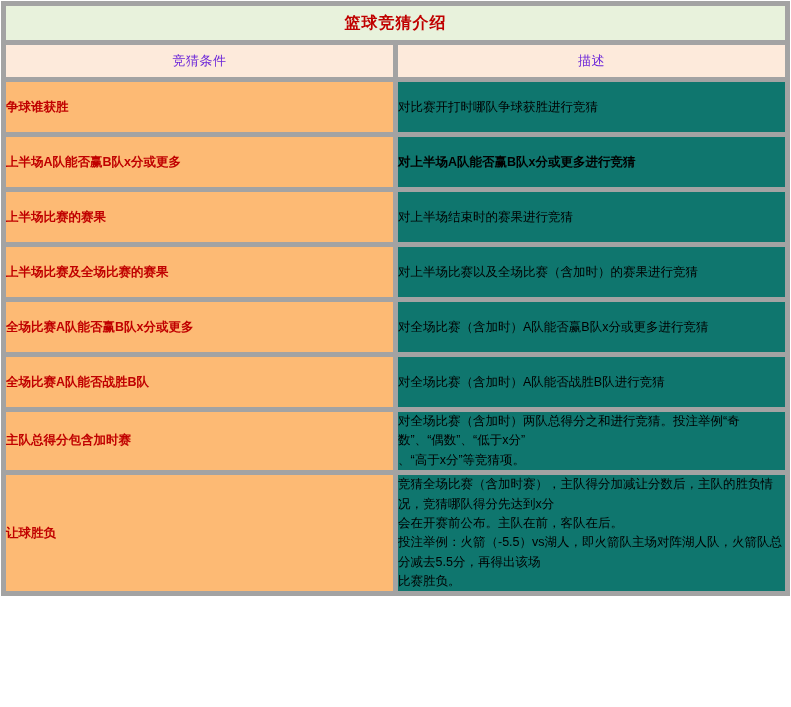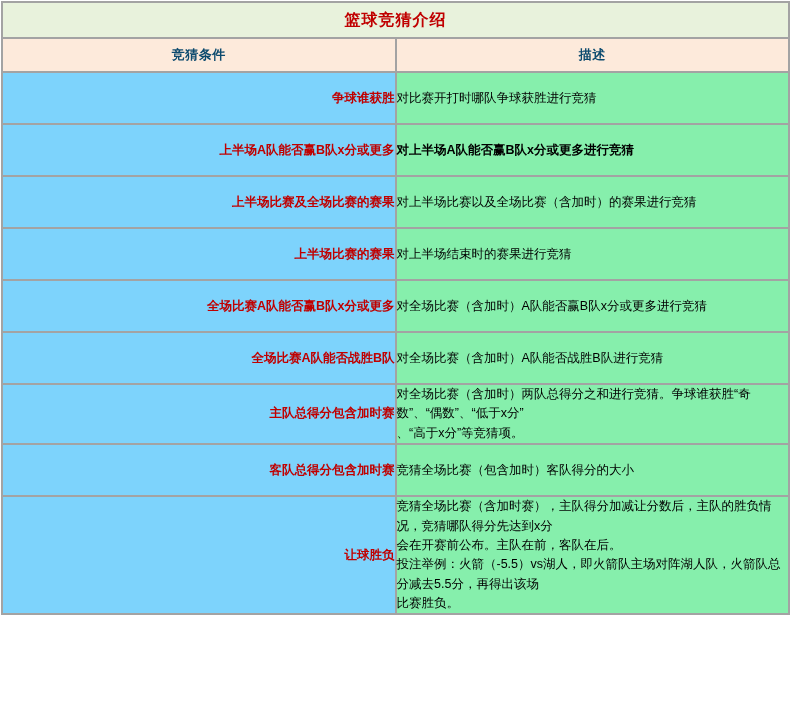--- a/index.html
+++ b/index.html
@@ -18,54 +18,54 @@
     height: 707px;
     box-sizing: border-box;
   }
   table.guide {
     border-collapse: collapse;
     width: 789px;
     margin: 1px 1px 0 1px;
     table-layout: fixed;
   }
   table.guide td, table.guide th {
-    border: 2px solid #a3a3a3;
+    border: 5px solid #a3a3a3;
     padding: 0;
     vertical-align: middle;
   }
   .title-cell {
     background: #e8f2dc;
     text-align: center;
     font-weight: bold;
     font-size: 16px;
     color: #c00000;
     height: 34px;
     letter-spacing: 1px;
   }
   .head-cell {
     background: #fdeadb;
     text-align: center;
-    font-weight: bold;
+    font-weight: normal;
     font-size: 13px;
-    color: #0c4a6e;
+    color: #6d28d9;
     height: 32px;
     letter-spacing: 0.5px;
   }
   .cond-cell {
     width: 227px;
-    background: #7dd3fc;
-    text-align: right;
+    background: #fdba74;
+    text-align: left;
     font-weight: bold;
     font-size: 12.5px;
     color: #c00000;
     padding: 6px 4px;
     line-height: 1.35;
   }
   .desc-cell {
-    background: #86efac;
+    background: #0f766e;
     text-align: left;
     font-size: 12.5px;
     color: #000000;
     padding: 8px 8px 8px 7px;
     line-height: 1.5;
   }
   .desc-cell p {
     margin: 0;
   }
   .r-tall .cond-cell, .r-tall .desc-cell {
@@ -95,63 +95,56 @@
 
 
       <tr>
         <td class="cond-cell">上半场A队能否赢B队x分或更多</td>
         <td class="desc-cell" style="height:50px;font-weight:bold;">
           <p>对上半场A队能否赢B队x分或更多进行竞猜</p>
         </td>
       </tr>
 
       <tr>
-        <td class="cond-cell">上半场比赛及全场比赛的赛果</td>
+        <td class="cond-cell">上半场比赛的赛果</td>
         <td class="desc-cell" style="height:50px;">
-          <p>对上半场比赛以及全场比赛（含加时）的赛果进行竞猜</p>
+          <p>对上半场结束时的赛果进行竞猜</p>
         </td>
       </tr>
 
       <tr>
-        <td class="cond-cell">上半场比赛的赛果</td>
+        <td class="cond-cell">上半场比赛及全场比赛的赛果</td>
         <td class="desc-cell" style="height:50px;">
-          <p>对上半场结束时的赛果进行竞猜</p>
+          <p>对上半场比赛以及全场比赛（含加时）的赛果进行竞猜</p>
         </td>
       </tr>
 
       <tr>
         <td class="cond-cell">全场比赛A队能否赢B队x分或更多</td>
         <td class="desc-cell" style="height:50px;">
           <p>对全场比赛（含加时）A队能否赢B队x分或更多进行竞猜</p>
         </td>
       </tr>
 
       <tr>
         <td class="cond-cell">全场比赛A队能否战胜B队</td>
         <td class="desc-cell" style="height:50px;">
           <p>对全场比赛（含加时）A队能否战胜B队进行竞猜</p>
         </td>
       </tr>
 
       <tr class="r-tall">
         <td class="cond-cell">主队总得分包含加时赛</td>
         <td class="desc-cell" style="height:54px;">
-          <p>对全场比赛（含加时）两队总得分之和进行竞猜。争球谁获胜“奇数”、“偶数”、“低于x分”</p>
+          <p>对全场比赛（含加时）两队总得分之和进行竞猜。投注举例“奇数”、“偶数”、“低于x分”</p>
           <p>、“高于x分”等竞猜项。</p>
         </td>
       </tr>
 
 
-      <tr>
-
-        <td class="cond-cell">客队总得分包含加时赛</td>
-        <td class="desc-cell" style="height:50px;">
-          <p>竞猜全场比赛（包含加时）客队得分的大小</p>
-        </td>
-      </tr>
 
       <tr class="r-tall">
         <td class="cond-cell">让球胜负</td>
         <td class="desc-cell" style="height:80px;">
           <p>竞猜全场比赛（含加时赛），主队得分加减让分数后，主队的胜负情况，竞猜哪队得分先达到x分</p>
           <p>会在开赛前公布。主队在前，客队在后。</p>
           <p>投注举例：火箭（-5.5）vs湖人，即火箭队主场对阵湖人队，火箭队总分减去5.5分，再得出该场</p>
           <p>比赛胜负。</p>
         </td>
       </tr>

